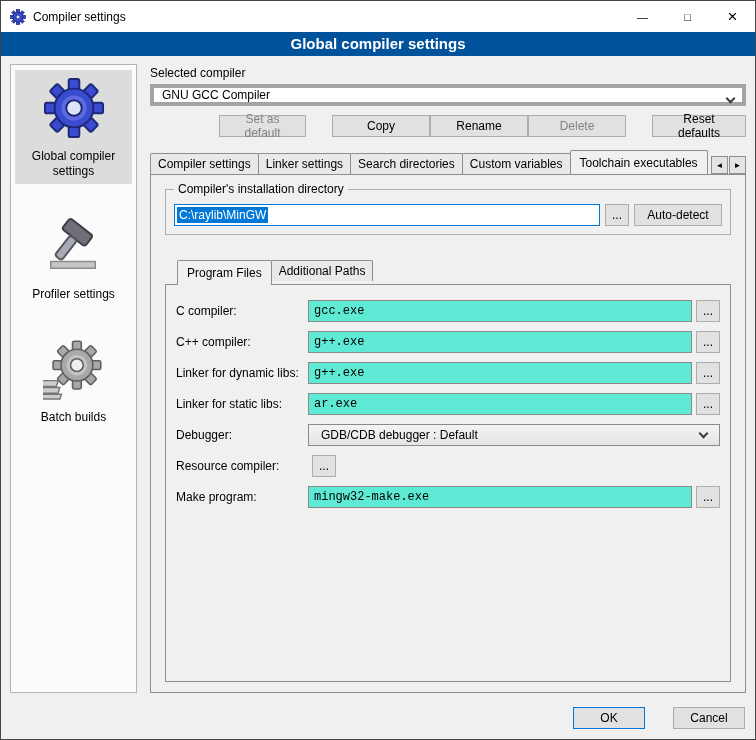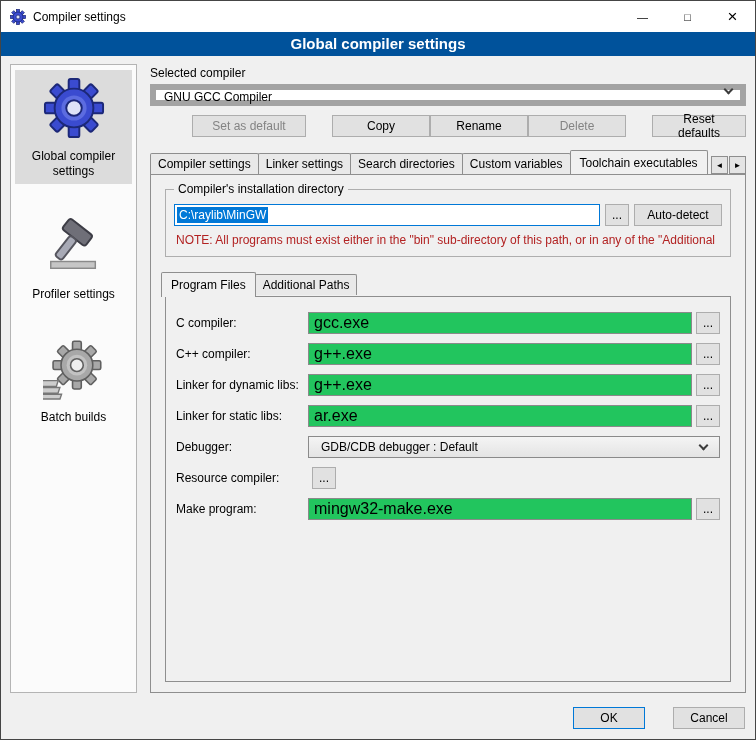--- a/index.html
+++ b/index.html
@@ -20,61 +20,61 @@
   .content{flex:1;display:flex;padding:8px 9px 4px 9px;gap:13px;min-height:0;}
   
   .sidebar{width:127px;background:#fbfbfb;border:1px solid #b4b4b4;padding:5px 4px;display:flex;
            flex-direction:column;align-items:center;overflow:hidden;flex:0 0 auto;}
   .side-item{width:100%;padding:7px 2px 5px;display:flex;flex-direction:column;align-items:center;margin-bottom:24px;}
   .side-item.selected{background:#dcdcdc;}
   .side-label{font-size:12px;text-align:center;margin-top:6px;line-height:1.25;}
   
   .main{flex:1;display:flex;flex-direction:column;min-width:0;}
   .field-label{font-size:12px;margin:2px 0 4px;}
-  .combo{height:22px;border:6px solid #a3a3a3;background:#fff;display:flex;align-items:flex-start;
+  .combo{height:22px;border:4px solid #a3a3a3;background:#fff;display:flex;align-items:flex-end;
          padding:0 8px;font-size:12px;}
   .chev{width:7px;height:7px;border-right:2px solid #3c3c3c;border-bottom:2px solid #3c3c3c;
         transform:rotate(45deg);margin-top:-4px;flex:0 0 auto;}
   .combo .chev{margin-left:auto;}
   
   .btn{height:22px;background:#e1e1e1;border:1px solid #adadad;font-size:12px;font-family:inherit;
        padding:0 10px;display:inline-flex;align-items:center;justify-content:center;}
   .btn.disabled{color:#838383;}
   .btn-row{display:flex;justify-content:flex-end;margin-top:9px;}
   .gap-r{margin-right:26px;}
-  .w-setdef{width:114px;} .w-mid{width:98px;} .w-reset{width:94px;}
+  .w-setdef{width:87px;} .w-mid{width:98px;} .w-reset{width:94px;}
   
   .tabstrip{display:flex;align-items:flex-end;margin-top:13px;position:relative;z-index:2;}
   .tabs-scroll{flex:1;display:flex;align-items:flex-end;overflow:hidden;white-space:nowrap;}
   .tab{flex:0 0 auto;font-size:12px;background:#e9e9e9;border:1px solid #8e8e8e;border-bottom:none;
        padding:3px 7px;margin-right:-1px;border-radius:2px 2px 0 0;}
   .tab.active{background:#f0f0f0;padding:5px 9px;margin-bottom:-1px;position:relative;z-index:3;}
   .tab-arrows{flex:0 0 auto;display:flex;margin-left:2px;}
   .arrow-btn{width:17px;height:18px;border:1px solid #8e8e8e;background:#e4e4e4;font-size:8px;
              display:flex;align-items:center;justify-content:center;margin-left:1px;padding:0;}
   .tabpanel{flex:1;border:1px solid #8e8e8e;background:#f0f0f0;display:flex;flex-direction:column;
             padding:12px 10px 8px;min-height:0;}
   
-  .groupbox{border:1px solid #aeaeae;position:relative;margin:2px 4px 2px;padding:14px 8px 8px;}
+  .groupbox{border:1px solid #aeaeae;position:relative;margin:2px 4px 12px;padding:14px 8px 8px;}
   .groupbox .legend{position:absolute;top:-8px;left:8px;background:#f0f0f0;padding:0 4px;font-size:12px;}
   .dir-row{display:flex;gap:5px;align-items:center;}
   .path-input{flex:1;height:22px;border:1px solid #0078d7;background:#fff;display:flex;
               align-items:center;padding:0 2px;font-size:12px;overflow:hidden;}
   .path-input .sel{background:#0078d7;color:#fff;padding:1px 2px;white-space:nowrap;}
   .browse-btn{width:24px;flex:0 0 auto;padding:0;}
   .autodetect-btn{width:88px;flex:0 0 auto;padding:0;}
   .note{font-size:12px;color:#b22222;margin:7px 0 1px 2px;white-space:nowrap;overflow:hidden;}
   
-  .subtabstrip{margin:13px 0 0;display:flex;align-items:center;position:relative;z-index:2;}
+  .subtabstrip{margin:13px 16px 0;display:flex;align-items:flex-start;position:relative;z-index:2;}
   .subpanel{flex:1;border:1px solid #8e8e8e;margin:0 4px 2px;padding:15px 10px 10px;
             display:flex;flex-direction:column;min-height:0;background:#f0f0f0;}
   .prow{display:flex;align-items:center;margin-bottom:9px;}
   .plabel{width:132px;font-size:12px;flex:0 0 auto;}
-  .text-input{flex:1;height:22px;border:1px solid #8a8a8a;font-size:16px;padding:0 5px;
-              background:#22c55e;font-family:Liberation Sans, sans-serif;min-width:0;}
+  .text-input{flex:1;height:22px;border:1px solid #8a8a8a;font-size:12px;padding:0 5px;
+              background:#5eead4;font-family:Liberation Mono, monospace;min-width:0;}
   .prow .browse-btn{margin-left:4px;}
   .combo-gray{flex:1;height:22px;border:1px solid #8a8a8a;background:linear-gradient(#f4f4f4,#e4e4e4);
               display:flex;align-items:center;padding:0 12px;font-size:12px;}
   .combo-gray .chev{margin-left:auto;}
   
   .footer{flex:0 0 auto;height:42px;display:flex;align-items:flex-end;justify-content:flex-end;
           gap:28px;padding:0 10px 10px 0;}
   .footer .btn{width:72px;}
   .btn-ok{border-color:#0078d7;}
 </style>
@@ -209,21 +209,20 @@
 
         <div class="groupbox">
           <span class="legend">Compiler's installation directory</span>
           <div class="dir-row">
             <div class="path-input">
               <span class="sel">C:\raylib\MinGW</span>
             </div>
             <button class="btn browse-btn">...</button>
             <button class="btn autodetect-btn">Auto-detect</button>
           </div>
-          <div class="note">NOTE: All programs must exist either in the "bin" sub-directory of this path, or in any of the "Additional</div>
         </div>
 
         <div class="subtabstrip">
           <div class="tab active">Program Files</div>
           <div class="tab">Additional Paths</div>
         </div>
 
         <div class="subpanel">
 
           <div class="prow">

